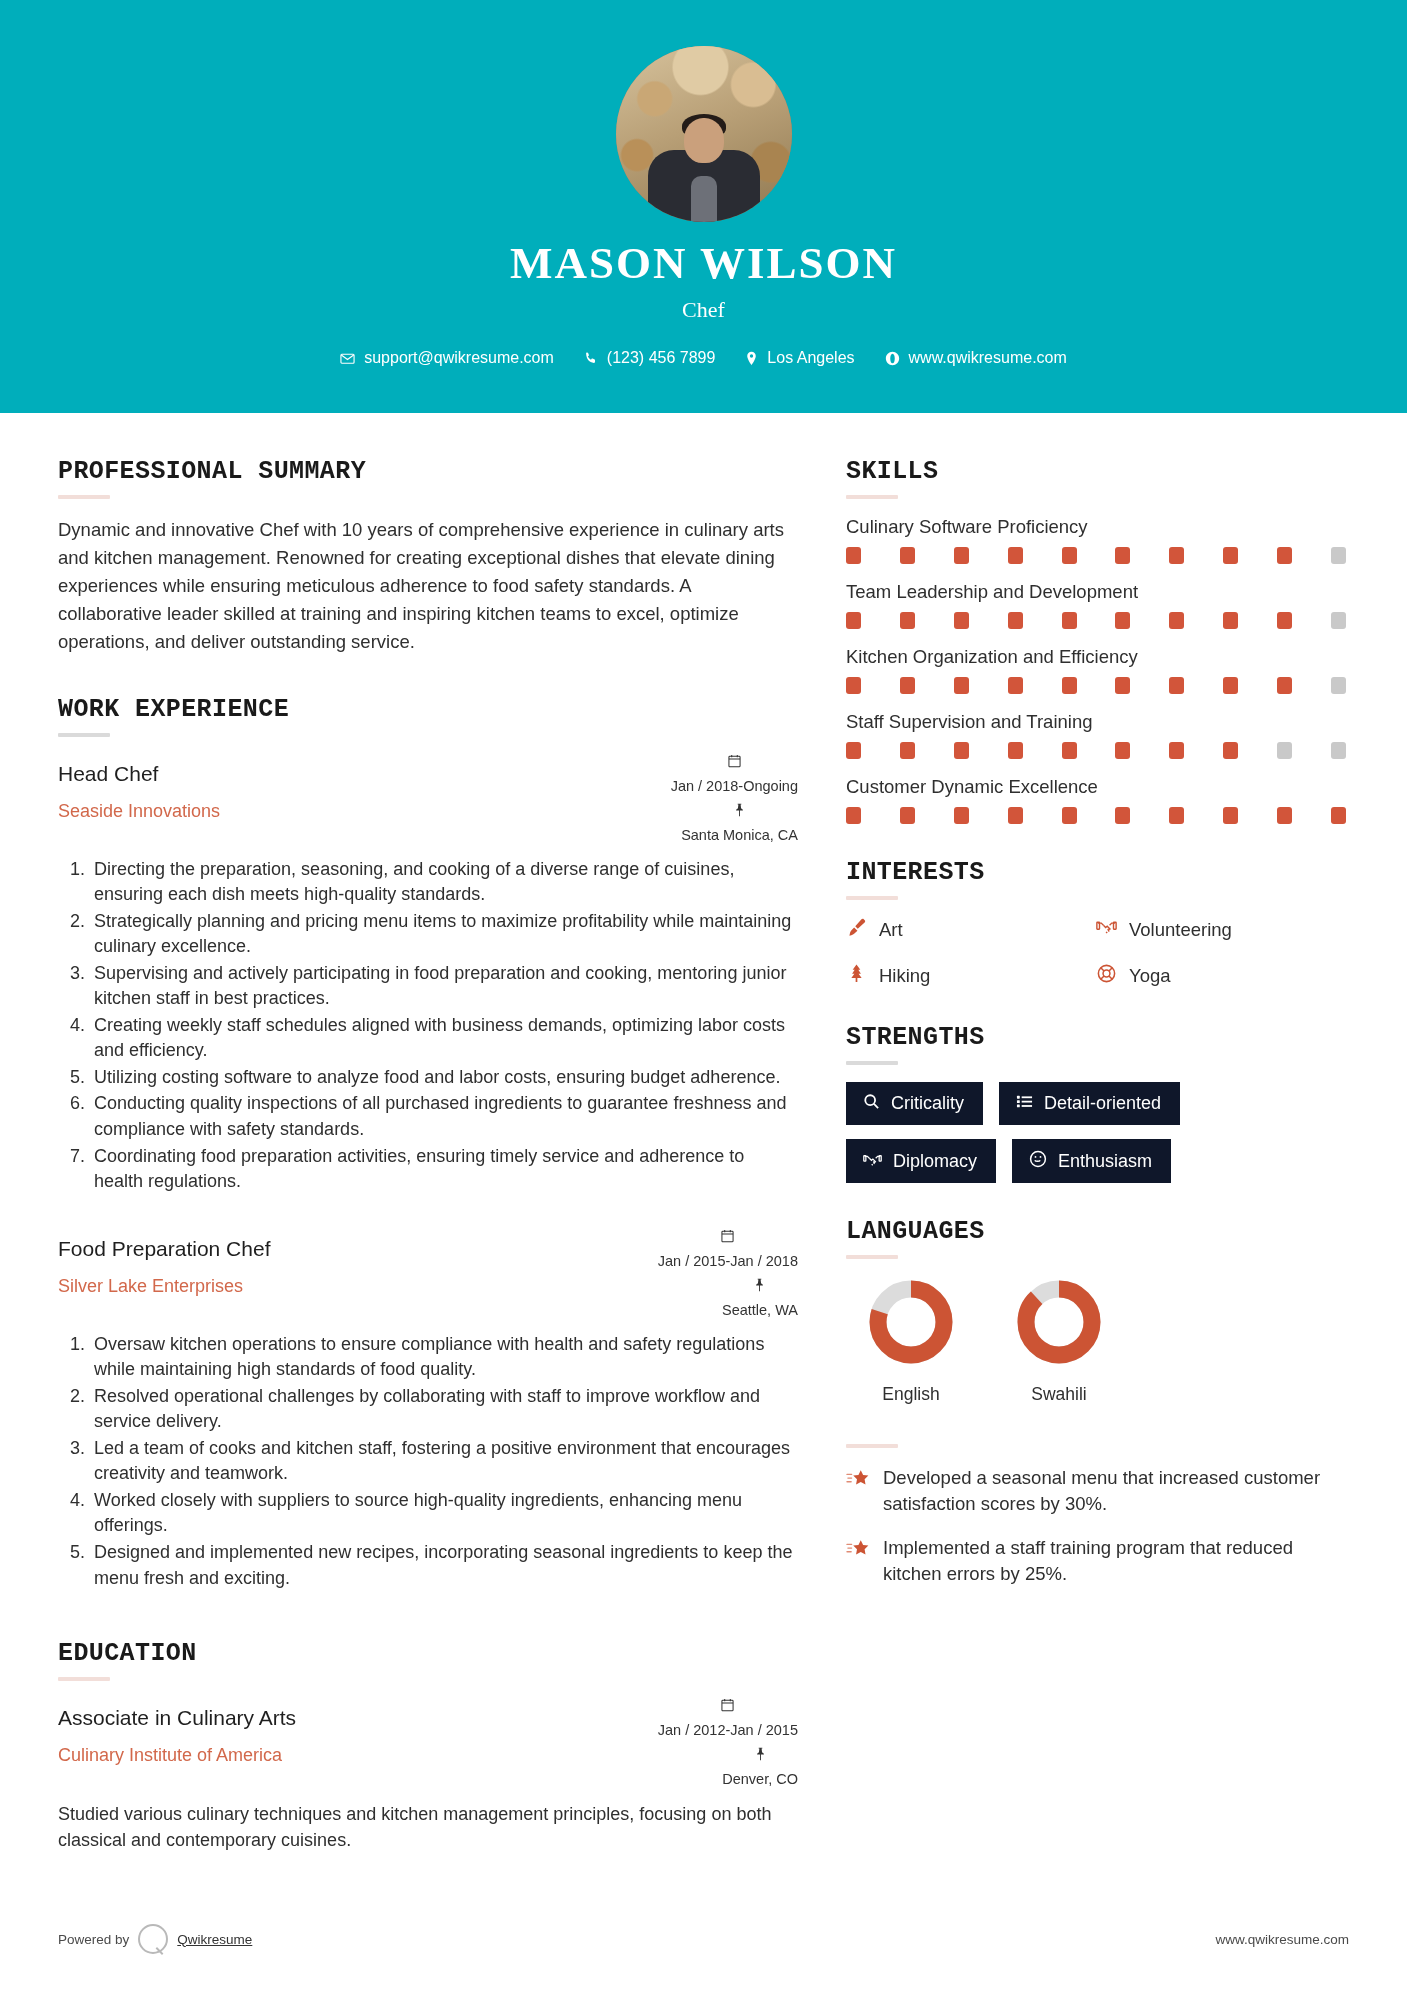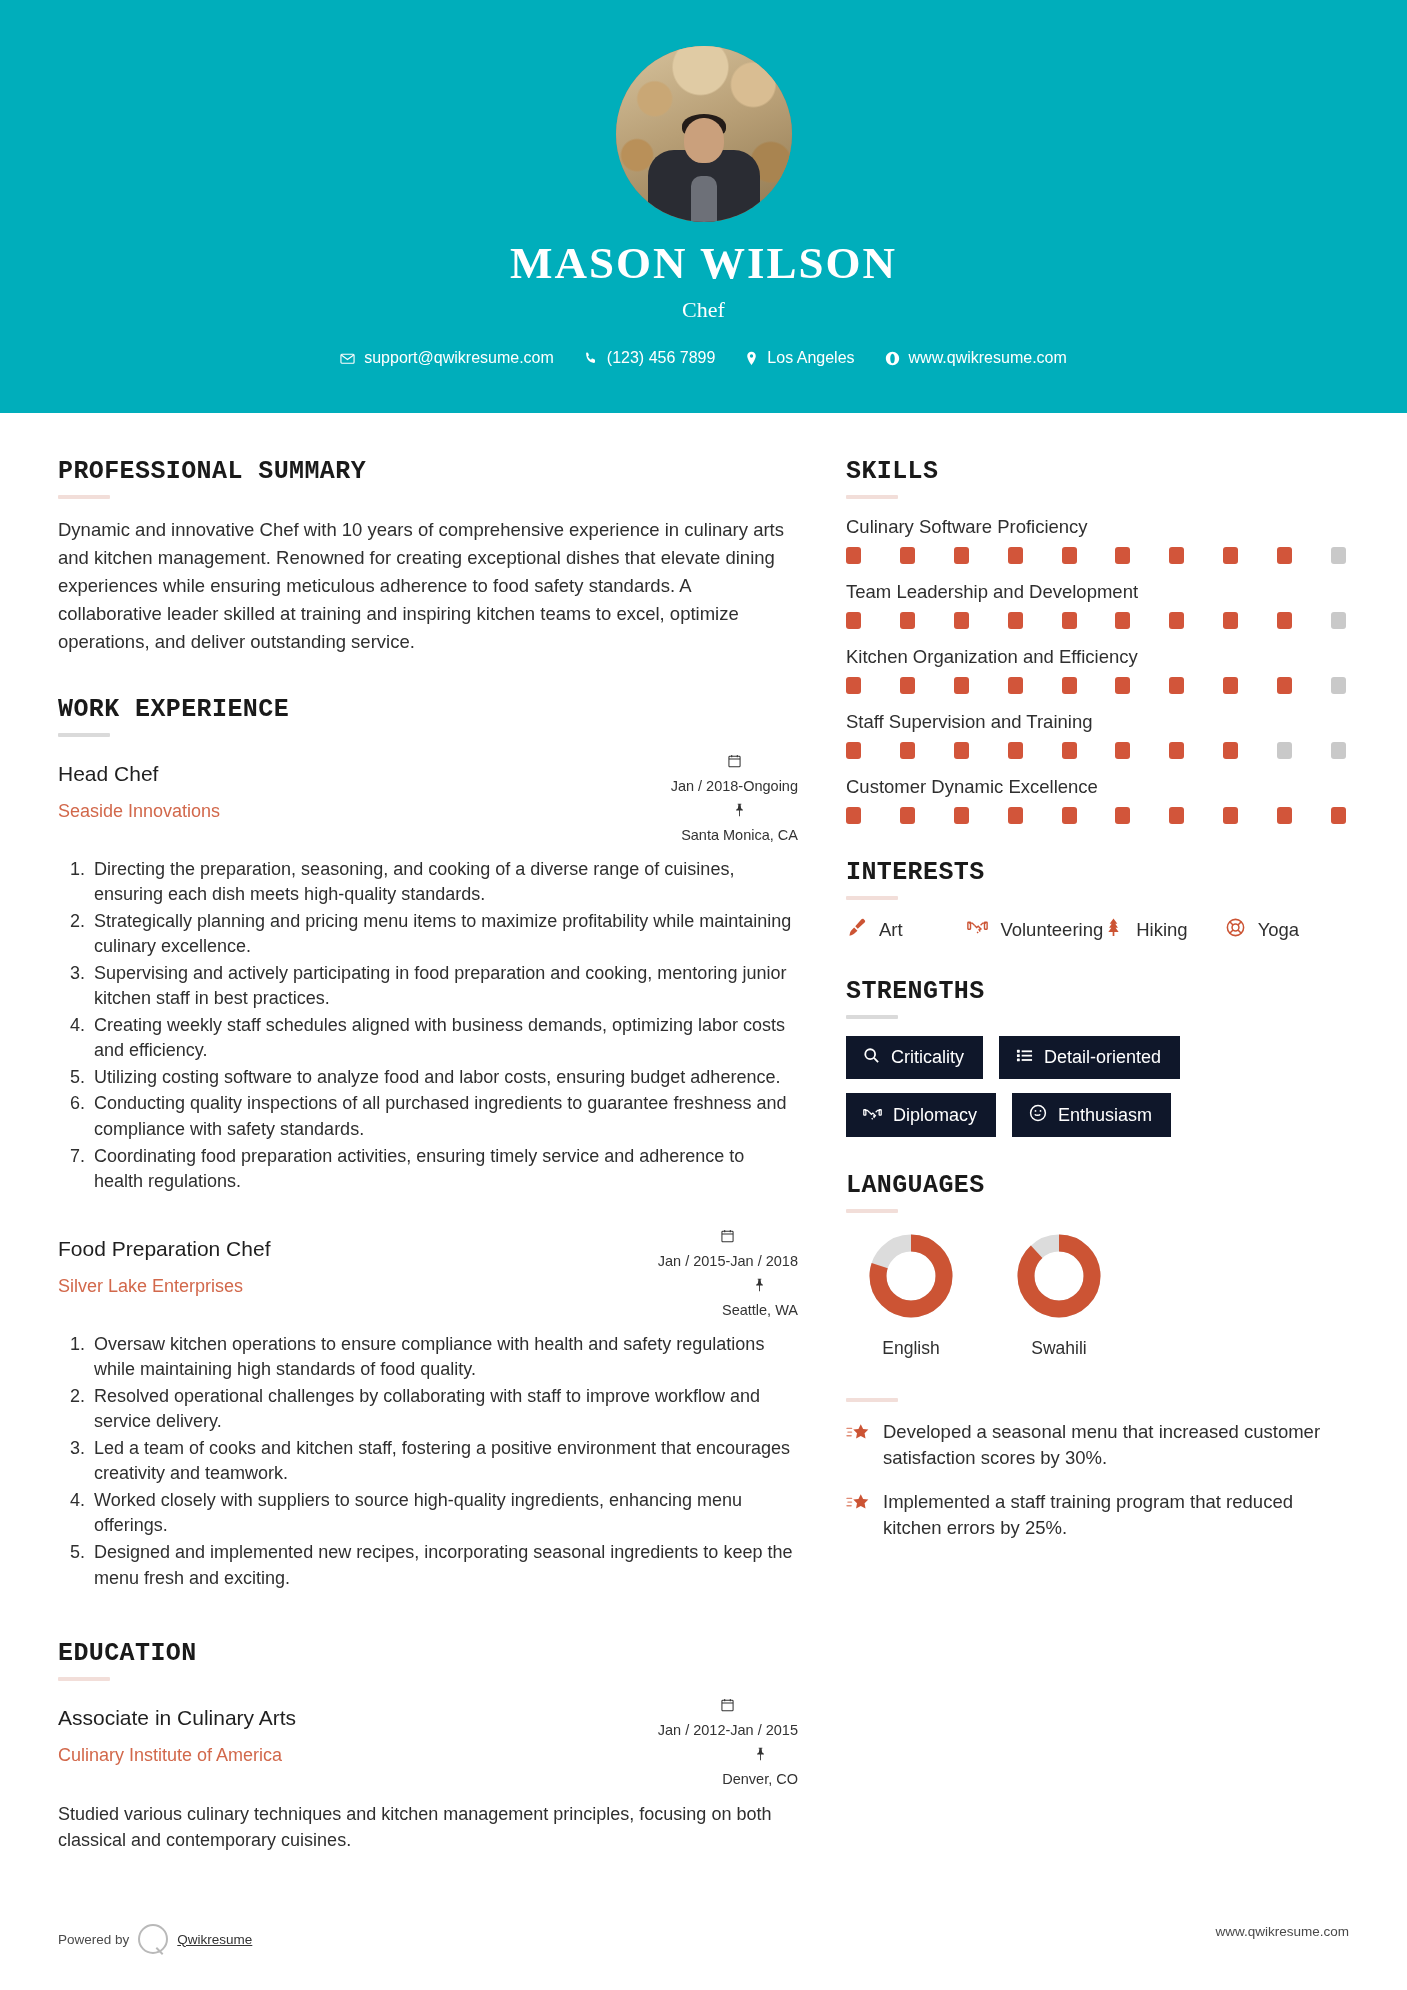--- a/index.html
+++ b/index.html
@@ -228,21 +228,21 @@
   .dot {
     width: 15px;
     height: 17px;
     border-radius: 3px;
     background: #c9c9c9;
   }
   .dot.on { background: #d2553a; }
 
   .interests {
     display: grid;
-    grid-template-columns: 1fr 1fr 1fr 1fr;
+    grid-template-columns: 1fr 1fr;
     row-gap: 20px;
     margin-top: 4px;
   }
   .interest {
     display: flex;
     align-items: center;
     gap: 12px;
     font-size: 18.5px;
     color: #2f2f2f;
   }
@@ -295,21 +295,21 @@
   }
   .ach-icon { flex: none; margin-top: 3px; }
 
   
   .footer {
     position: absolute;
     left: 58px;
     right: 58px;
     bottom: 36px;
     display: flex;
-    align-items: flex-start;
+    align-items: center;
     justify-content: space-between;
     font-size: 13.5px;
     color: #4a4a4a;
   }
   .footer-left { display: flex; align-items: center; gap: 9px; }
   .footer-brand {
     text-decoration: underline;
     color: #333;
   }
   .qlogo {

